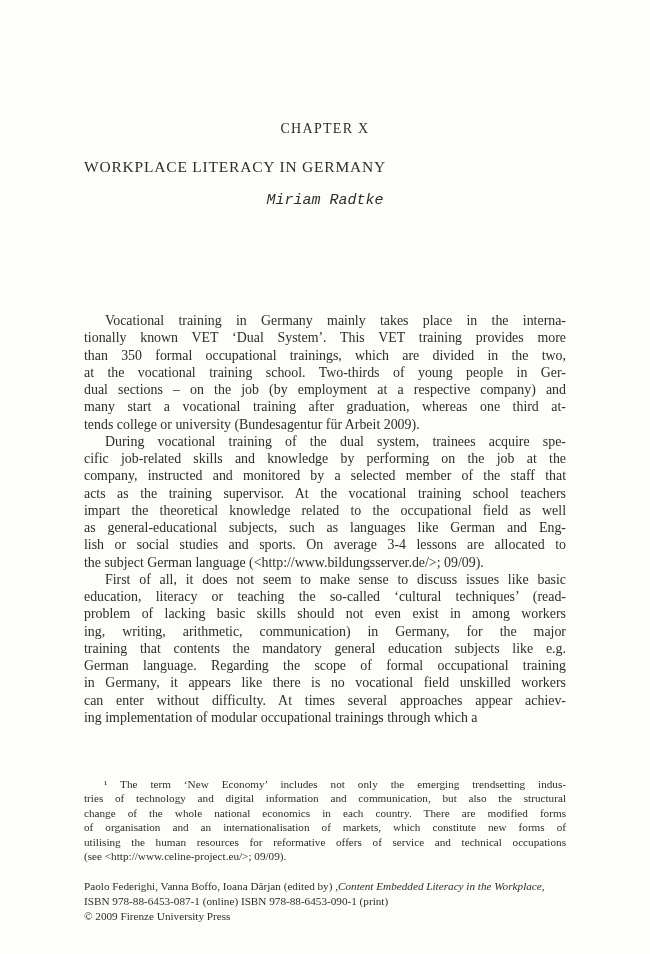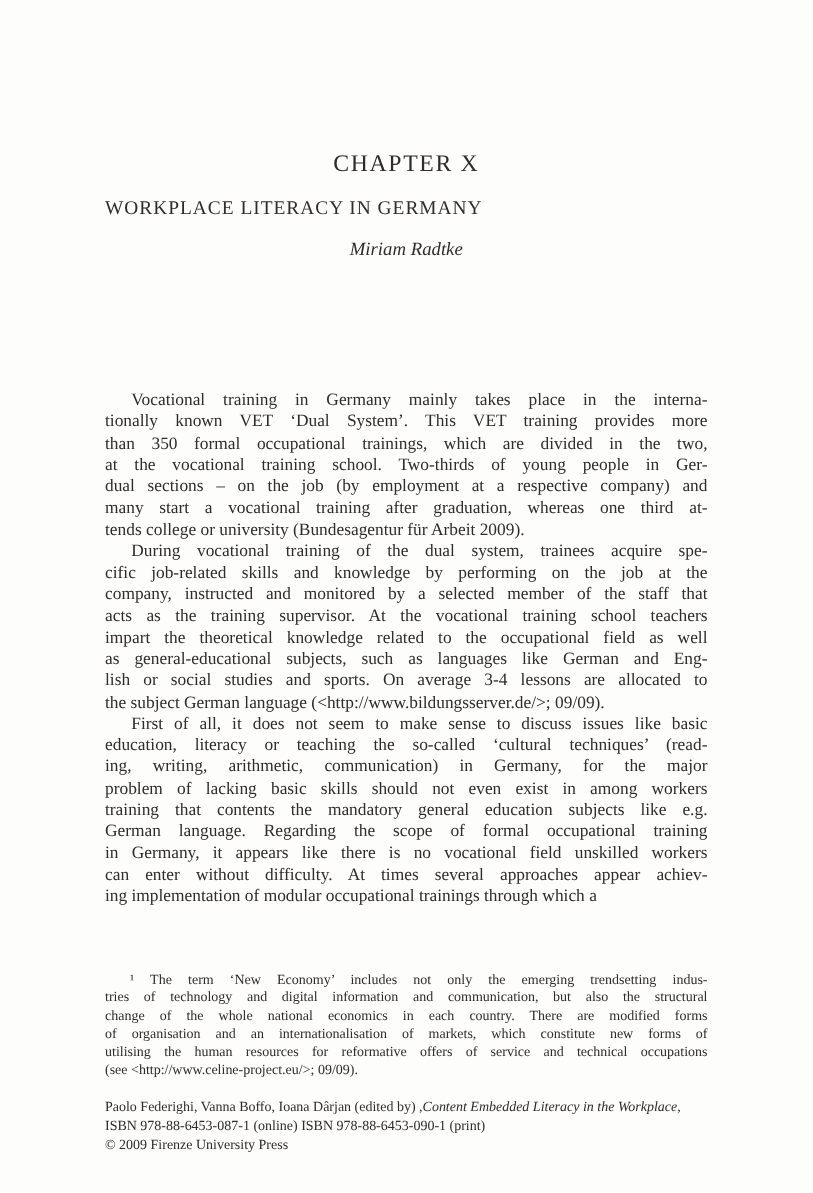--- a/index.html
+++ b/index.html
@@ -15,40 +15,41 @@
     font-family: "Liberation Serif", "DejaVu Serif", serif;
     color: #2f2c29;
     overflow: hidden;
   }
   .chapter-number {
     position: absolute;
     top: 121px;
     left: 84px;
     width: 482px;
     text-align: center;
-    font-size: 19px;
+    font-size: 14px;
     letter-spacing: 1.3px;
   }
   .chapter-title {
     position: absolute;
     top: 158px;
     left: 84px;
     width: 482px;
     text-align: left;
     font-size: 15.5px;
     letter-spacing: 0.8px;
   }
   .chapter-author {
     position: absolute;
     top: 192px;
     left: 84px;
     width: 482px;
     text-align: center;
     font-style: italic;
     font-size: 15px;
+    font-family: Liberation Mono, monospace;
   }
   .body-text {
     position: absolute;
     top: 312px;
     left: 84px;
     width: 482px;
     font-size: 13.9px;
     line-height: 17.25px;
   }
   .para-line {
@@ -115,22 +116,22 @@
         <div class="para-line">company, instructed and monitored by a selected member of the staff that</div>
         <div class="para-line">acts as the training supervisor. At the vocational training school teachers</div>
         <div class="para-line">impart the theoretical knowledge related to the occupational field as well</div>
         <div class="para-line">as general-educational subjects, such as languages like German and Eng-</div>
         <div class="para-line">lish or social studies and sports. On average 3-4 lessons are allocated to</div>
         <div class="para-line">the subject German language (&lt;http://www.bildungsserver.de/&gt;; 09/09).</div>
       </div>
     <div class="para">
         <div class="para-line">First of all, it does not seem to make sense to discuss issues like basic</div>
         <div class="para-line">education, literacy or teaching the so-called ‘cultural techniques’ (read-</div>
+        <div class="para-line">problem of lacking basic skills should not even exist in among workers</div>
         <div class="para-line">ing, writing, arithmetic, communication) in Germany, for the major</div>
-        <div class="para-line">problem of lacking basic skills should not even exist in among workers</div>
         <div class="para-line">training that contents the mandatory general education subjects like e.g.</div>
         <div class="para-line">German language. Regarding the scope of formal occupational training</div>
         <div class="para-line">in Germany, it appears like there is no vocational field unskilled workers</div>
         <div class="para-line">can enter without difficulty. At times several approaches appear achiev-</div>
         <div class="para-line">ing implementation of modular occupational trainings through which a</div>
       </div>
   </div>
 
   <div class="footnote para">
       <div class="para-line">¹ The term ‘New Economy’ includes not only the emerging trendsetting indus-</div>

